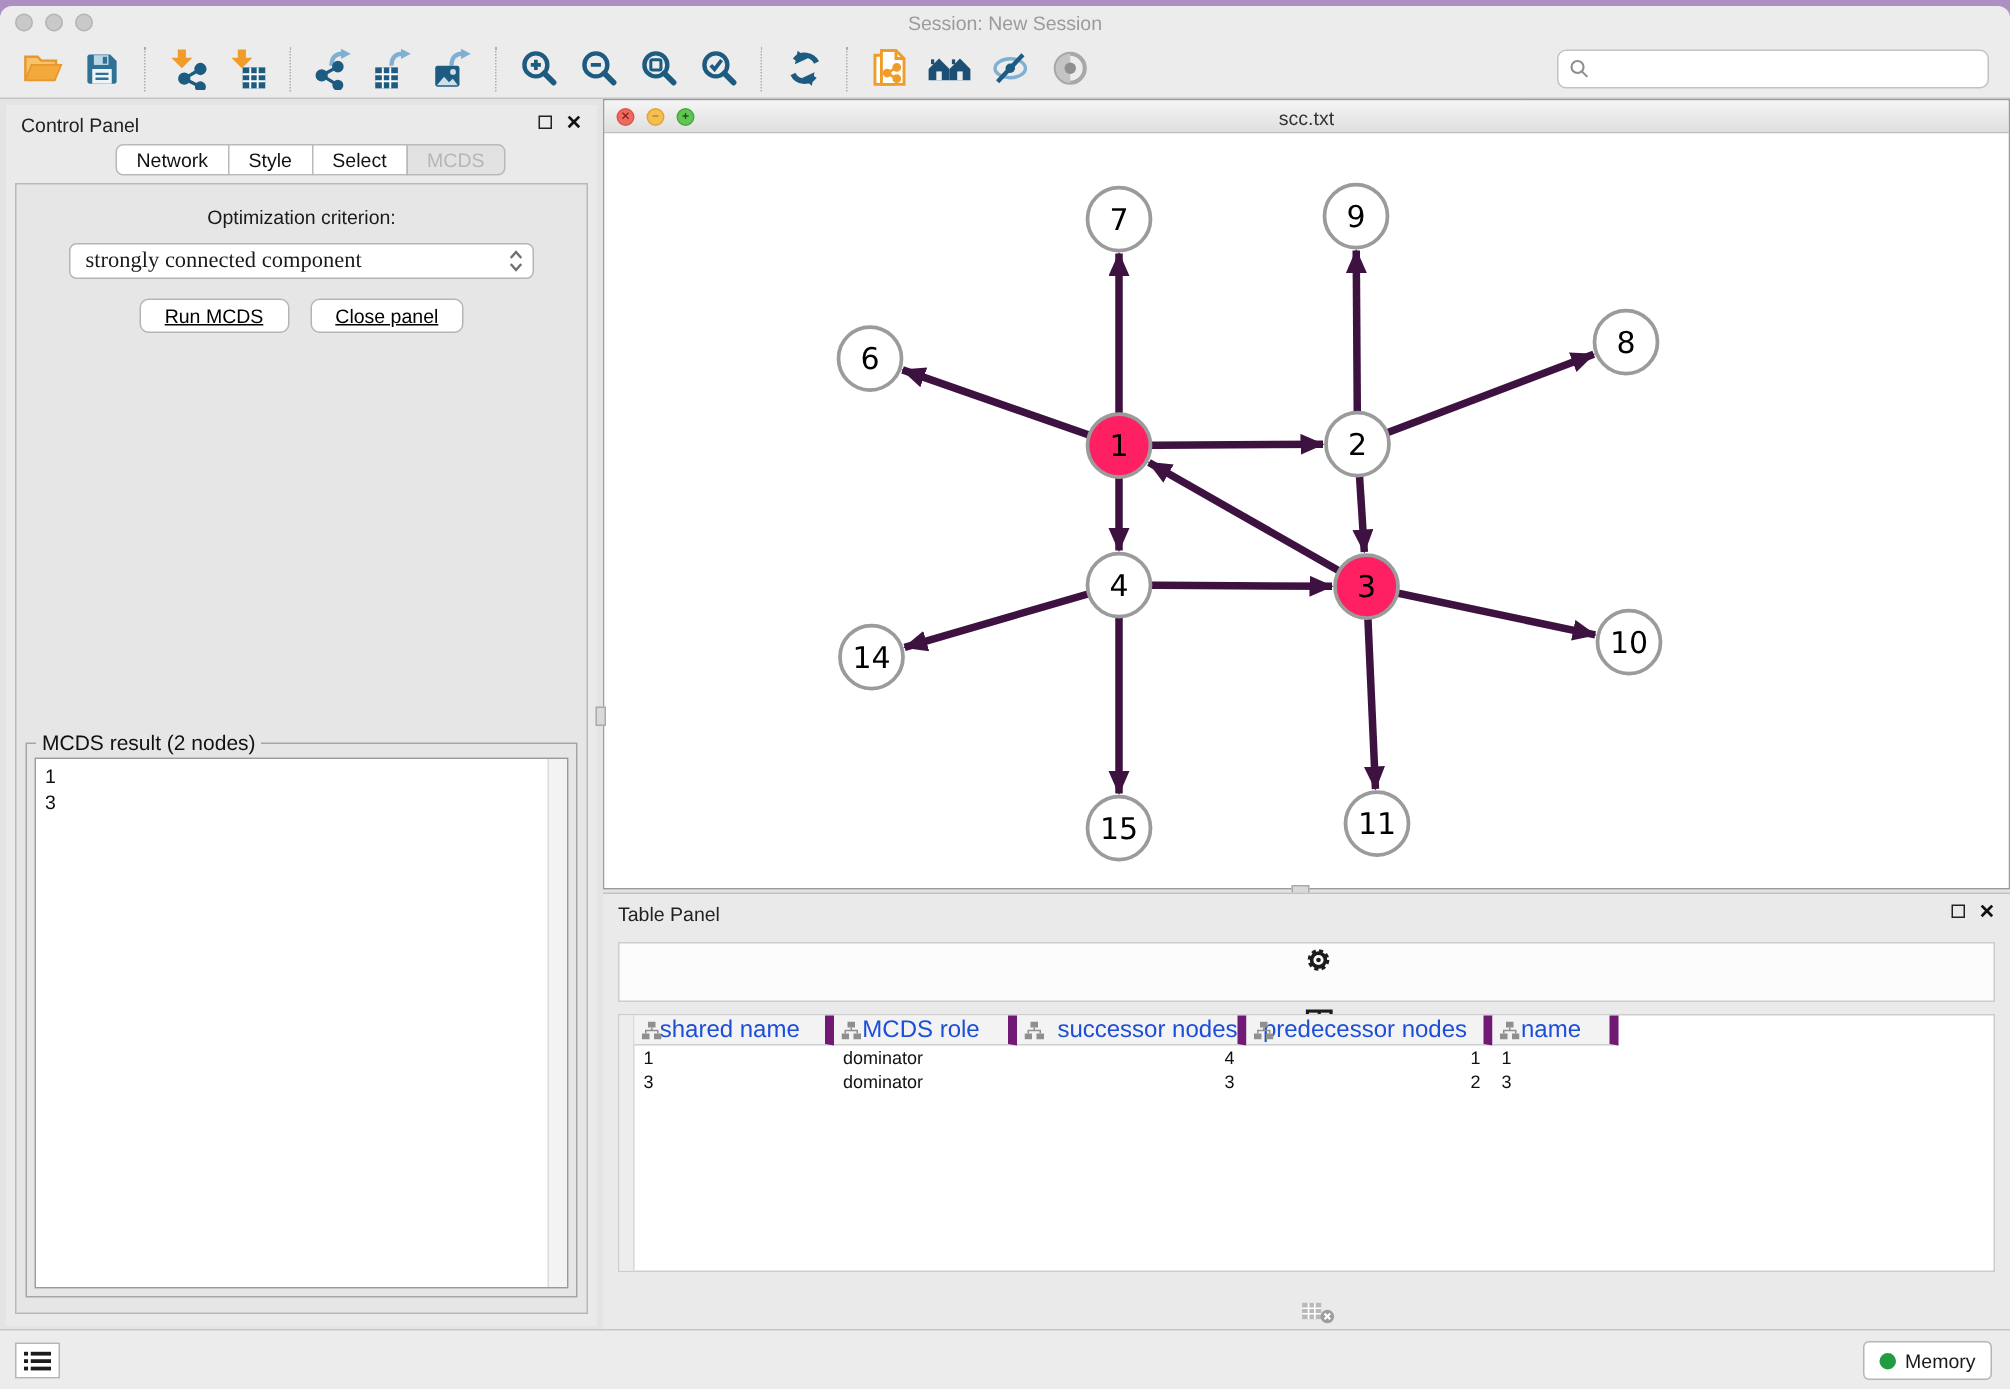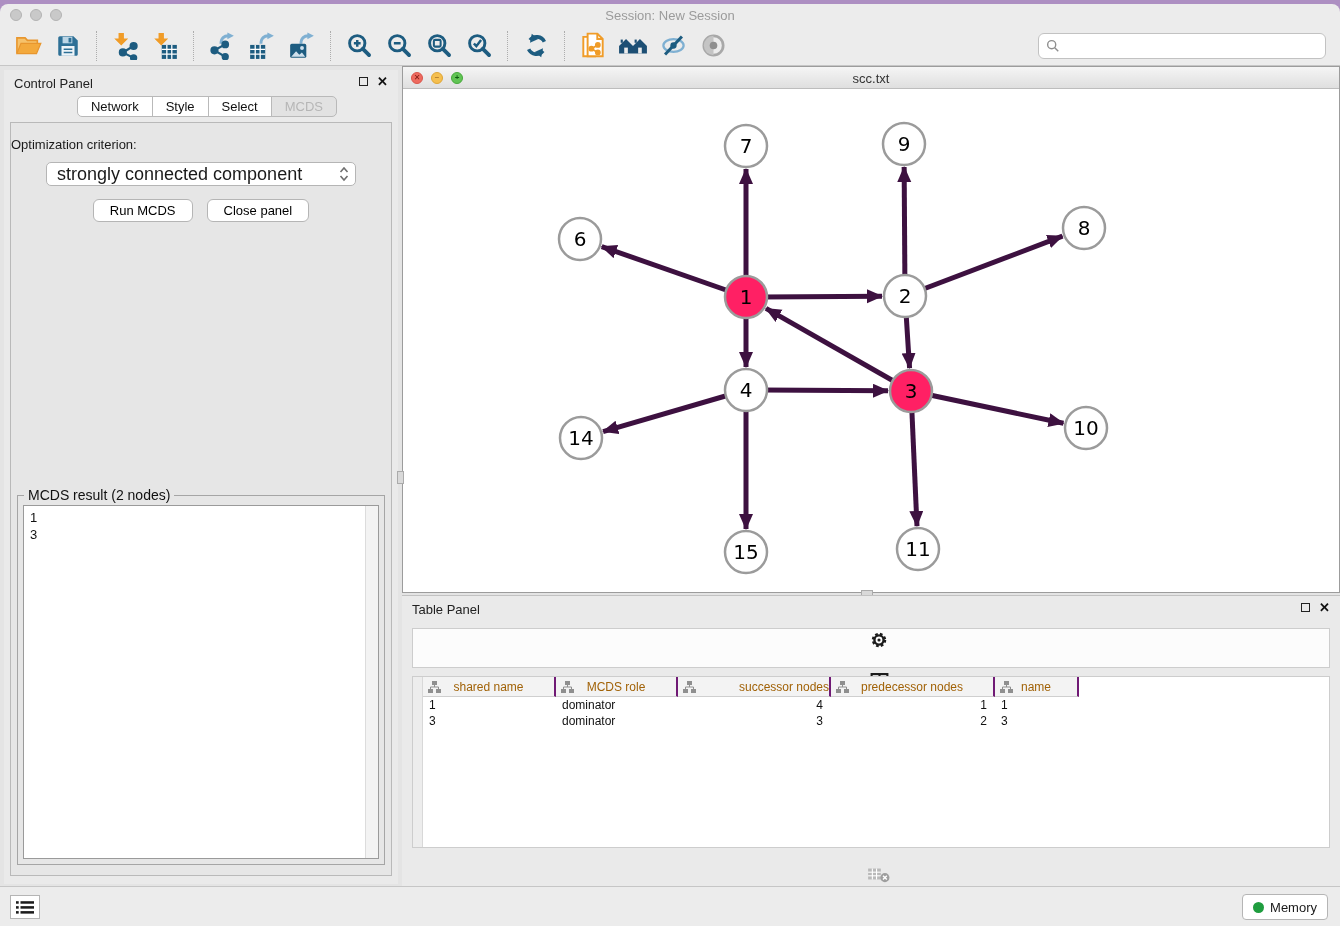--- a/index.html
+++ b/index.html
@@ -43,26 +43,26 @@
 
   .cp-tabs { display:flex; justify-content:center; }
   .tab { background:#fff; border:1px solid #b9b9b9; margin-left:-1px; padding:2px 13px;
     font-size:13px; color:#111; white-space:nowrap; }
   .tab:first-child { border-radius:5px 0 0 5px; margin-left:12px; }
   .tab:last-child { border-radius:0 5px 5px 0; }
   .tab.selected { background:#e2e2e2; color:#b6b6b6; }
 
   .cp-body { position:absolute; left:6px; right:6px; top:52px; bottom:8px;
     border:1px solid #b9b9b9; background:#e6e6e6; }
-  .opt-label { margin-top:14px; font-size:13px; }
+  .opt-label { text-align:center; margin-top:14px; font-size:13px; }
   .criterion { margin:10px auto 0 auto; width:310px; height:24px; background:#fff;
     border:1px solid #b5b5b5; border-radius:5px; display:flex; align-items:center; padding:0 6px 0 10px; }
-  .criterion .val { flex:1; font-size:18px; }
+  .criterion .val { flex:1; font-size:15px;font-family:Liberation Serif, serif; }
   .cp-buttons { display:flex; justify-content:center; gap:14px; margin-top:13px; }
-  .btn { background:#fff; border:1px solid #b5b5b5; border-radius:6px; padding:3px 16px; font-size:13px; }
+  .btn { background:#fff; border:1px solid #b5b5b5; border-radius:6px; padding:3px 16px; font-size:13px;text-decoration:underline; }
 
   .result-group { position:absolute; left:6px; right:6px; top:372px; bottom:10px;
     border:1px solid #a5a5a5; }
   .result-title { position:absolute; top:-9px; left:6px; background:#e6e6e6; padding:0 4px;
     font-size:14px; color:#111; }
   .result-area { position:absolute; left:5px; right:5px; top:9px; bottom:5px; background:#fff;
     border:1px solid #9a9a9a; }
   .result-text { position:absolute; left:6px; top:3px; right:18px; bottom:3px;
     font-size:13px; line-height:17px; white-space:pre; color:#111; }
   .result-scroll { position:absolute; right:0; top:0; bottom:0; width:13px;
@@ -90,22 +90,22 @@
     background:#fcfcfc; border:1px solid #cdcdcd; display:flex; align-items:center; gap:20px;
     padding-left:16px;flex-direction:column; }
   .tp-toolbar .ticon { display:flex; align-items:center; justify-content:center; }
   .fx-label { font-family:"DejaVu Serif", serif; font-style:italic; font-size:19px; color:#a9a9a9; }
 
   .tp-table { position:absolute; left:10px; right:10px; top:80px; height:172px;
     background:#fff; border:1px solid #cdcdcd; }
   .tp-gutter { position:absolute; left:0; top:0; bottom:0; width:10px; background:#ededed;
     border-right:1px solid #d8d8d8; }
   .thead { position:absolute; left:10px; top:0; height:20px; display:flex; }
-  .th { position:relative; height:20px; background:#f3f3f3; border-right:2px solid #701a75;
-    border-bottom:1px solid #cfcfcf; font-size:12px; color:#a16207; display:flex;
+  .th { position:relative; height:20px; background:#f3f3f3; border-right:6px solid #701a75;
+    border-bottom:1px solid #cfcfcf; font-size:16px; color:#1d4ed8; display:flex;
     align-items:center; justify-content:center; }
   .th .hicon { position:absolute; left:5px; top:4px; }
   .tbody { position:absolute; left:10px; top:20px; right:0; }
   .tr { display:flex; height:16px; }
   .td { font-size:12px; color:#111; padding:1px 8px 0 6px; white-space:nowrap; overflow:hidden; }
   .td.r { text-align:right; }
 
   .tp-tabs { position:absolute; left:0; right:0; bottom:6px; display:flex; justify-content:center; }
 
   

